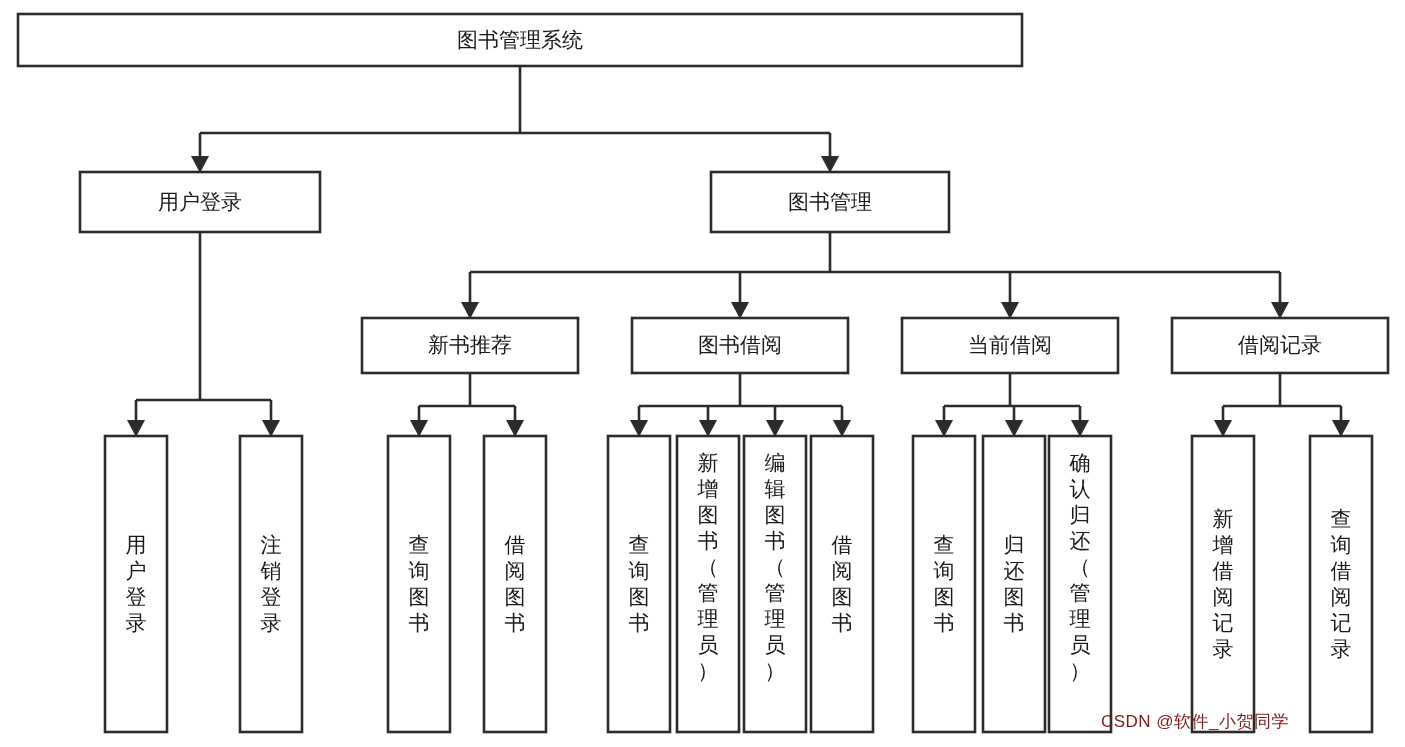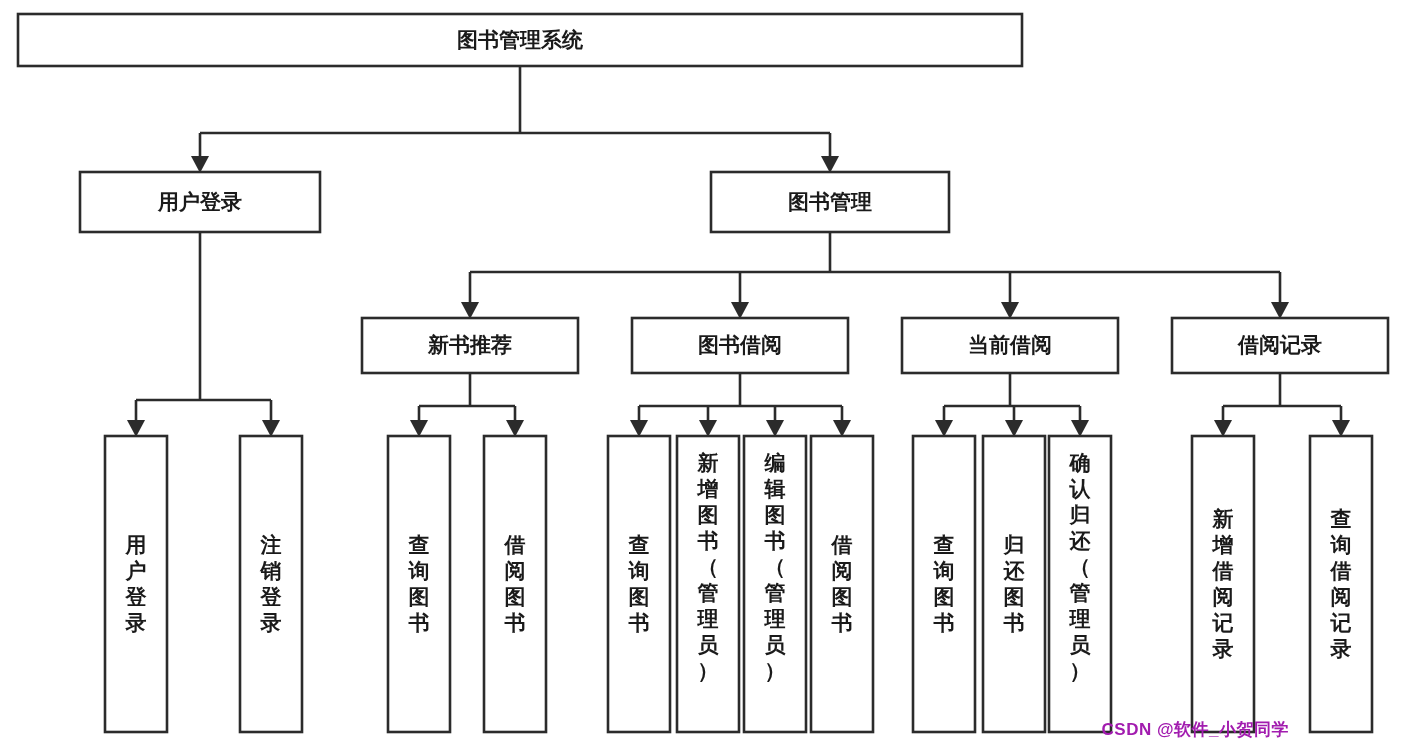--- a/index.html
+++ b/index.html
@@ -5,21 +5,20 @@
   html,body{margin:0;padding:0;background:#ffffff;}
   body{
     width:1405px;height:747px;
     font-family:"Liberation Sans","DejaVu Sans",sans-serif;
     overflow:hidden;
   }
   #diagram-root{
     position:relative;
     width:1297px;height:747px;
     background:#ffffff;
-    font-weight:bold;
   }
   svg#tree-svg{
     position:absolute;left:0;top:0;
     width:1405px;height:747px;
     display:block;
   }
   .node-box{
     fill:#ffffff;
     stroke:#2b2b2b;
     stroke-width:2.6;
@@ -44,24 +43,24 @@
     stroke-linecap:butt;
     stroke-linejoin:miter;
   }
   .arrow-head{
     fill:#2b2b2b;
     stroke:none;
   }
   .watermark{
     position:absolute;
     right:8px;
-    bottom:6px;
+    bottom:14px;
     font-family:"Liberation Sans","DejaVu Sans",sans-serif;
     font-size:17px;
-    color:#a21caf;
+    color:#7f1d1d;
     letter-spacing:0.5px;
     white-space:nowrap;
     user-select:none;
   }
 </style>
 </head>
 <body>
 
 <div id="diagram-root">
   <svg id="tree-svg" viewBox="0 0 1405 747">

